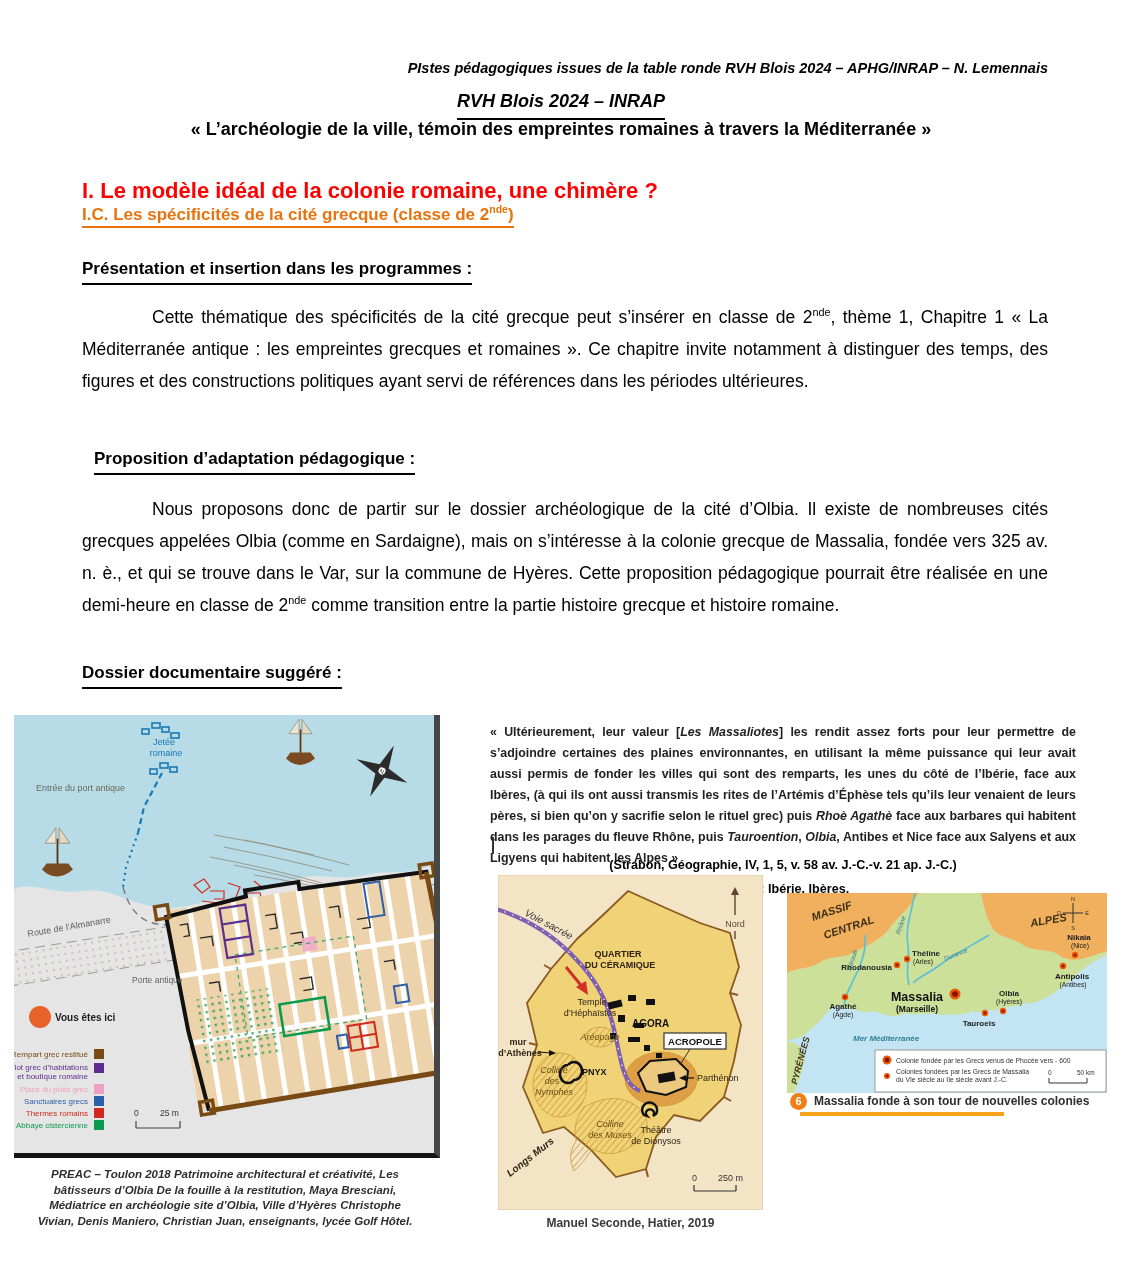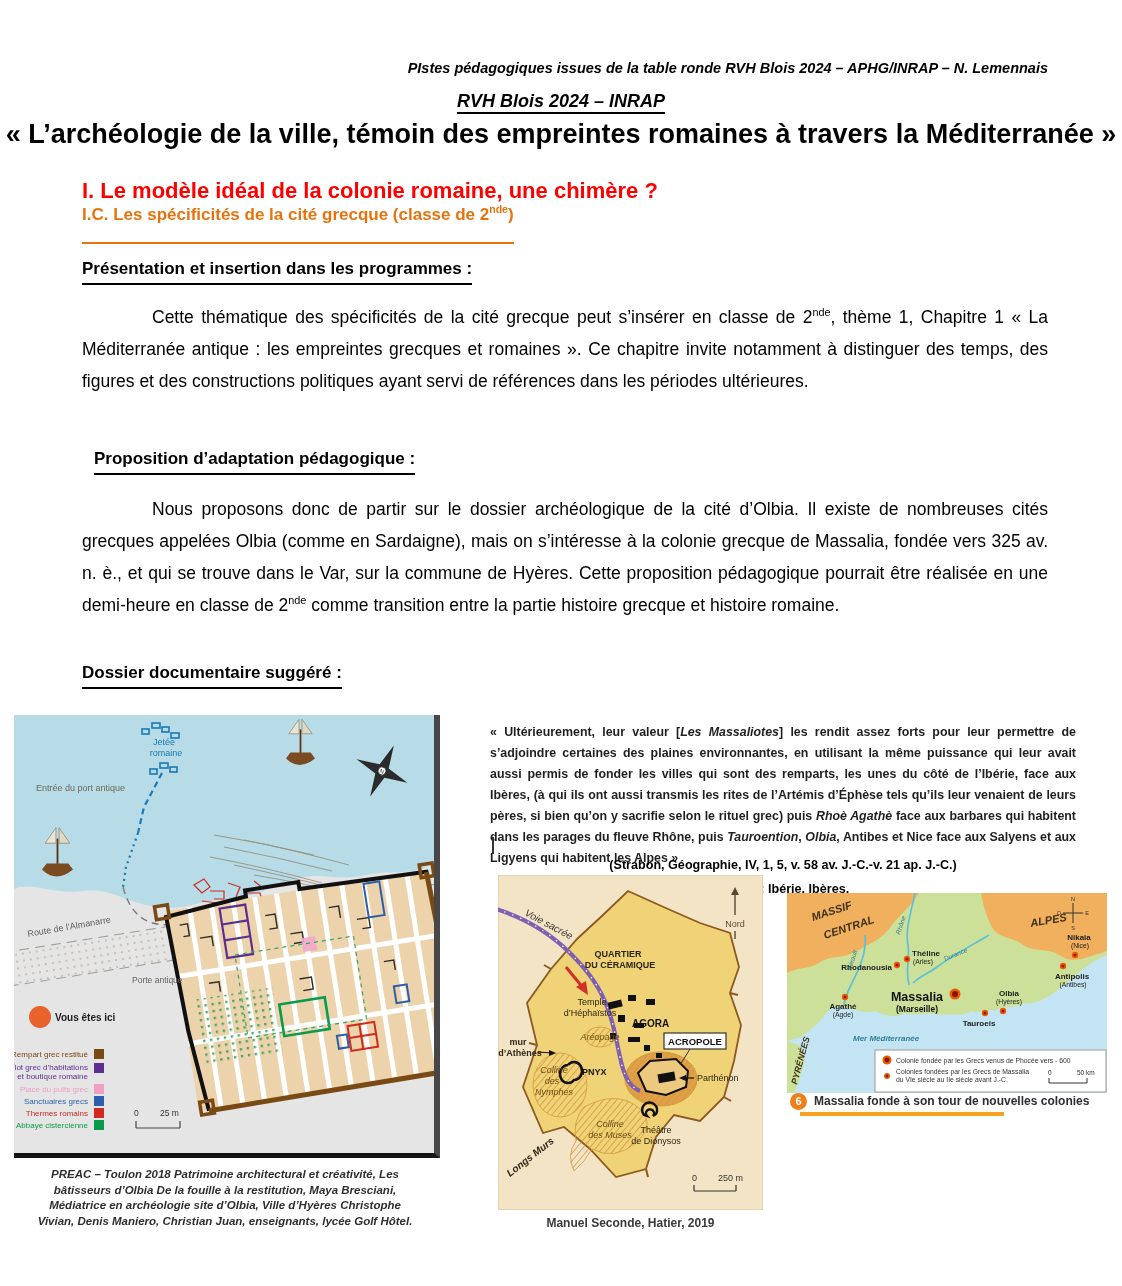--- a/index.html
+++ b/index.html
@@ -4,27 +4,27 @@
 <style>
   html,body{margin:0;padding:0;background:#e8e8e8;}
   .page{position:relative;width:1122px;height:1286px;background:#ffffff;margin:0 auto;
         font-family:"Liberation Sans",sans-serif;color:#000;overflow:hidden;}
 
   .header-credit{position:absolute;top:52px;left:82px;width:966px;text-align:right;
                  font-style:italic;font-weight:700;font-size:14.5px;margin-top:8px;}
 
   .title1{position:absolute;top:91px;left:0;width:100%;text-align:center;
           font-size:18px;font-weight:700;font-style:italic;}
-  .title1 span{border-bottom:2px solid #000;padding-bottom:1px;text-align:right;}
+  .title1 span{border-bottom:2px solid #000;padding-bottom:7px;text-align:right;}
   .title2{position:absolute;top:119px;left:0;width:100%;text-align:center;
-          font-size:27px;font-weight:700;}
+          font-size:18px;font-weight:700;}
 
   .red-heading{position:absolute;top:178px;left:82px;font-size:22px;font-weight:700;color:#ff0000;}
   .orange-heading{position:absolute;top:205px;left:82px;font-size:17px;font-weight:700;color:#e8730c;}
-  .orange-heading .ul{border-bottom:2.5px solid #e8730c;padding-bottom:17px;display:inline-block;}
+  .orange-heading .ul{border-bottom:2.5px solid #e8730c;padding-bottom:1px;display:inline-block;}
   sup{font-size:0.62em;vertical-align:super;line-height:0;}
 
   .sec-title{position:absolute;left:82px;font-size:17px;font-weight:700;}
   .sec-title span{border-bottom:2px solid #000;padding-bottom:5px;}
   .sec1{top:259px;} .sec2{top:449px;margin-left:12px;} .sec3{top:663px;}
 
   .para{position:absolute;left:82px;width:966px;font-size:17.5px;line-height:32px;
         text-align:justify;text-indent:70px;}
   .para1{top:301px;} .para2{top:493px;}
 

